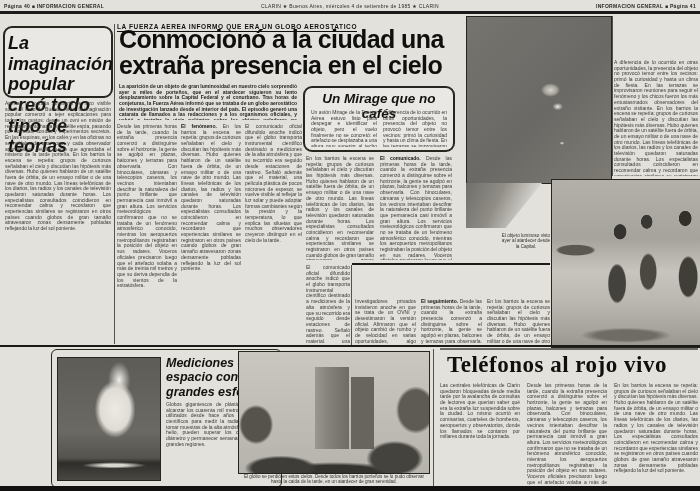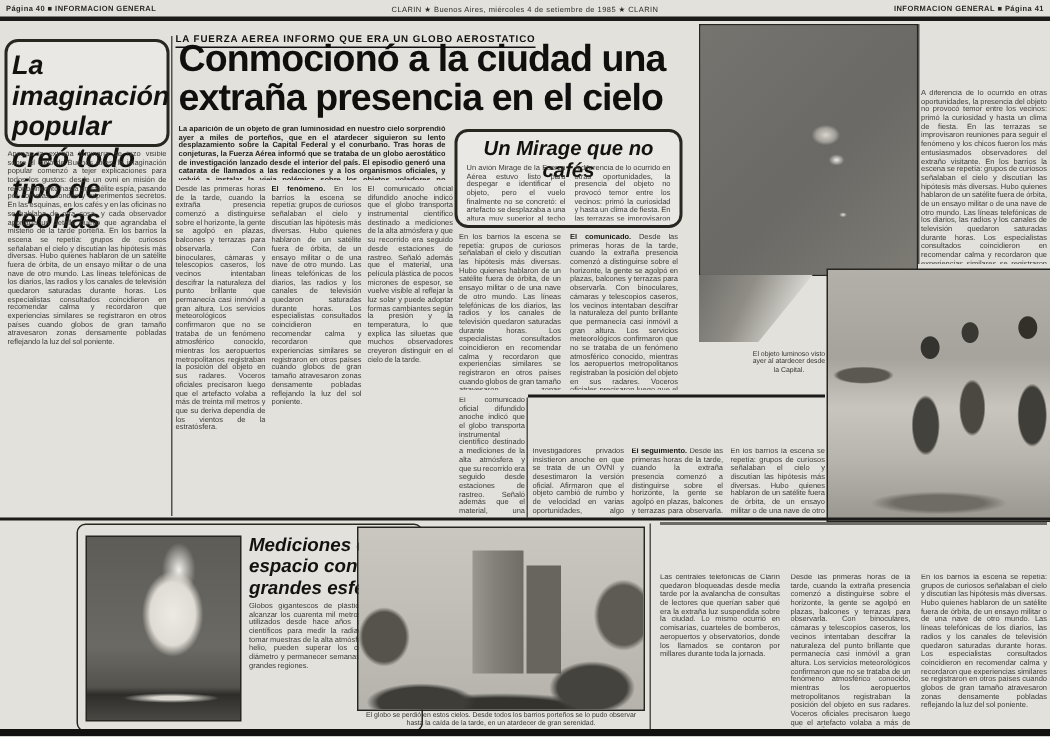--- a/index.html
+++ b/index.html
@@ -134,19 +134,20 @@
 
   <div class="abs photo city-photo" style="left:238px;top:351px;width:190px;height:121px;">
     <div class="tower1"></div>
     <div class="tower2"></div>
     <div class="city-veg"></div>
   </div>
   <div class="abs cap" style="left:240px;top:474px;width:188px;height:12px;">El globo se perdió en estos cielos. Desde todos los barrios porteños se lo pudo observar hasta la caída de la tarde, en un atardecer de gran serenidad.</div>
 
   <div class="abs rule-v" style="left:433px;top:349px;height:137px;"></div>
   <div class="abs" style="left:440px;top:348px;width:258px;height:2px;background:#6d6b65;"></div>
+  <div class="abs tel-title" style="left:447px;top:352px;width:252px;">Teléfonos al rojo vivo</div>
   <div class="abs micro" style="left:440px;top:383px;width:80px;height:102px;">Las centrales telefónicas de Clarín quedaron bloqueadas desde media tarde por la avalancha de consultas de lectores que querían saber qué era la extraña luz suspendida sobre la ciudad. Lo mismo ocurrió en comisarías, cuarteles de bomberos, aeropuertos y observatorios, donde los llamados se contaron por millares durante toda la jornada.</div>
   <div class="abs micro" style="left:527px;top:383px;width:80px;height:102px;">Desde las primeras horas de la tarde, cuando la extraña presencia comenzó a distinguirse sobre el horizonte, la gente se agolpó en plazas, balcones y terrazas para observarla. Con binoculares, cámaras y telescopios caseros, los vecinos intentaban descifrar la naturaleza del punto brillante que permanecía casi inmóvil a gran altura. Los servicios meteorológicos confirmaron que no se trataba de un fenómeno atmosférico conocido, mientras los aeropuertos metropolitanos registraban la posición del objeto en sus radares. Voceros oficiales precisaron luego que el artefacto volaba a más de treinta mil metros y que su deriva dependía de los vientos de la estratósfera.</div>
   <div class="abs micro" style="left:614px;top:383px;width:84px;height:102px;">En los barrios la escena se repetía: grupos de curiosos señalaban el cielo y discutían las hipótesis más diversas. Hubo quienes hablaron de un satélite fuera de órbita, de un ensayo militar o de una nave de otro mundo. Las líneas telefónicas de los diarios, las radios y los canales de televisión quedaron saturadas durante horas. Los especialistas consultados coincidieron en recomendar calma y recordaron que experiencias similares se registraron en otros países cuando globos de gran tamaño atravesaron zonas densamente pobladas reflejando la luz del sol poniente.</div>
 
   <div class="abs" style="left:0;top:486px;width:700px;height:5px;background:#12110f;"></div>
 
 </div>
 
 </body></html>

